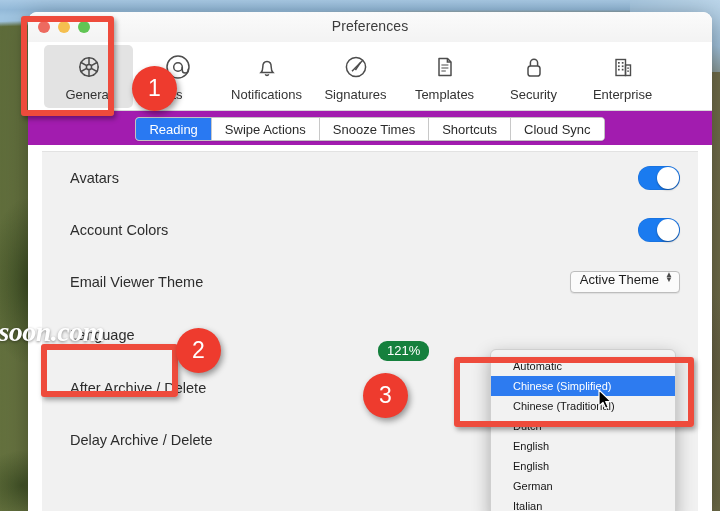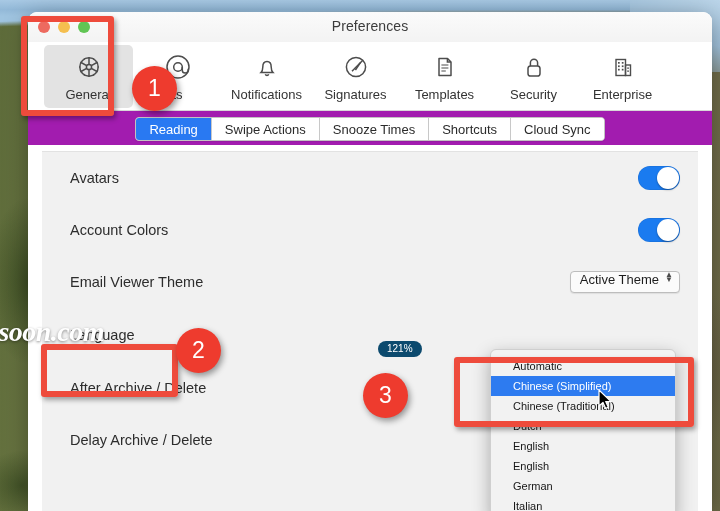--- a/index.html
+++ b/index.html
@@ -213,23 +213,23 @@
   .menu-item.highlight {
     background: #2d7bf0;
     color: #ffffff;
   }
 
   
   .zoom-pill {
     position: absolute;
     left: 378px; top: 341px;
     padding: 2px 9px 3px 9px;
-    background: #0c4a6e;
+    background: #15803d;
     color: #ffffff;
-    font-size: 10px;
+    font-size: 13px;
     border-radius: 9px;
     z-index: 45;
   }
 
   
   .watermark {
     position: absolute;
     left: -12px; top: 316px;
     font-family: "Liberation Serif", serif;
     font-style: italic;

